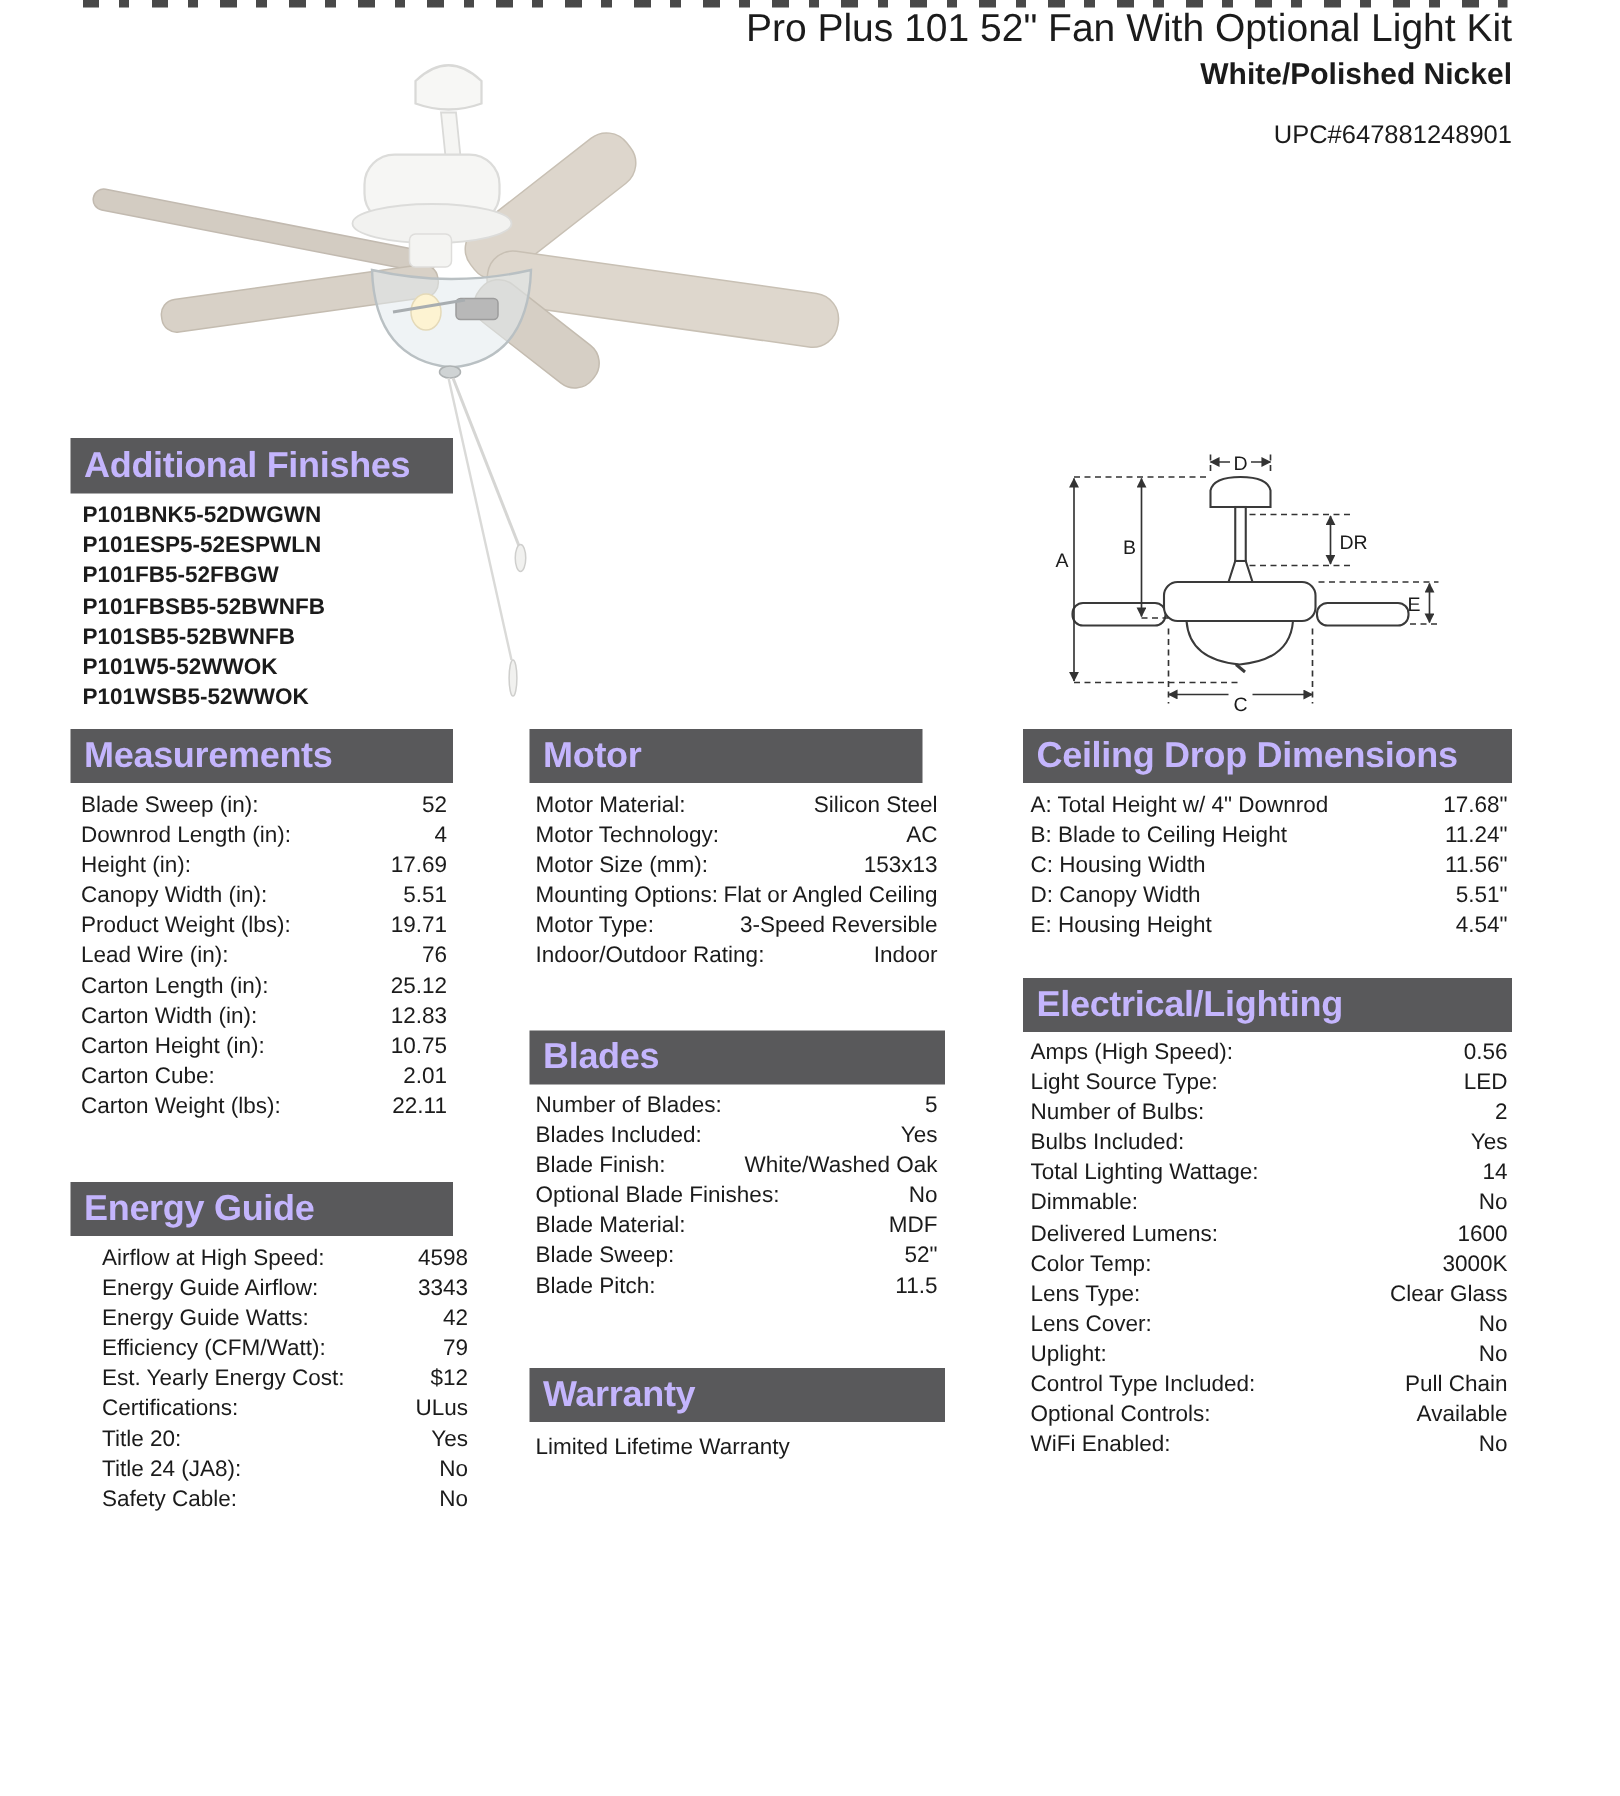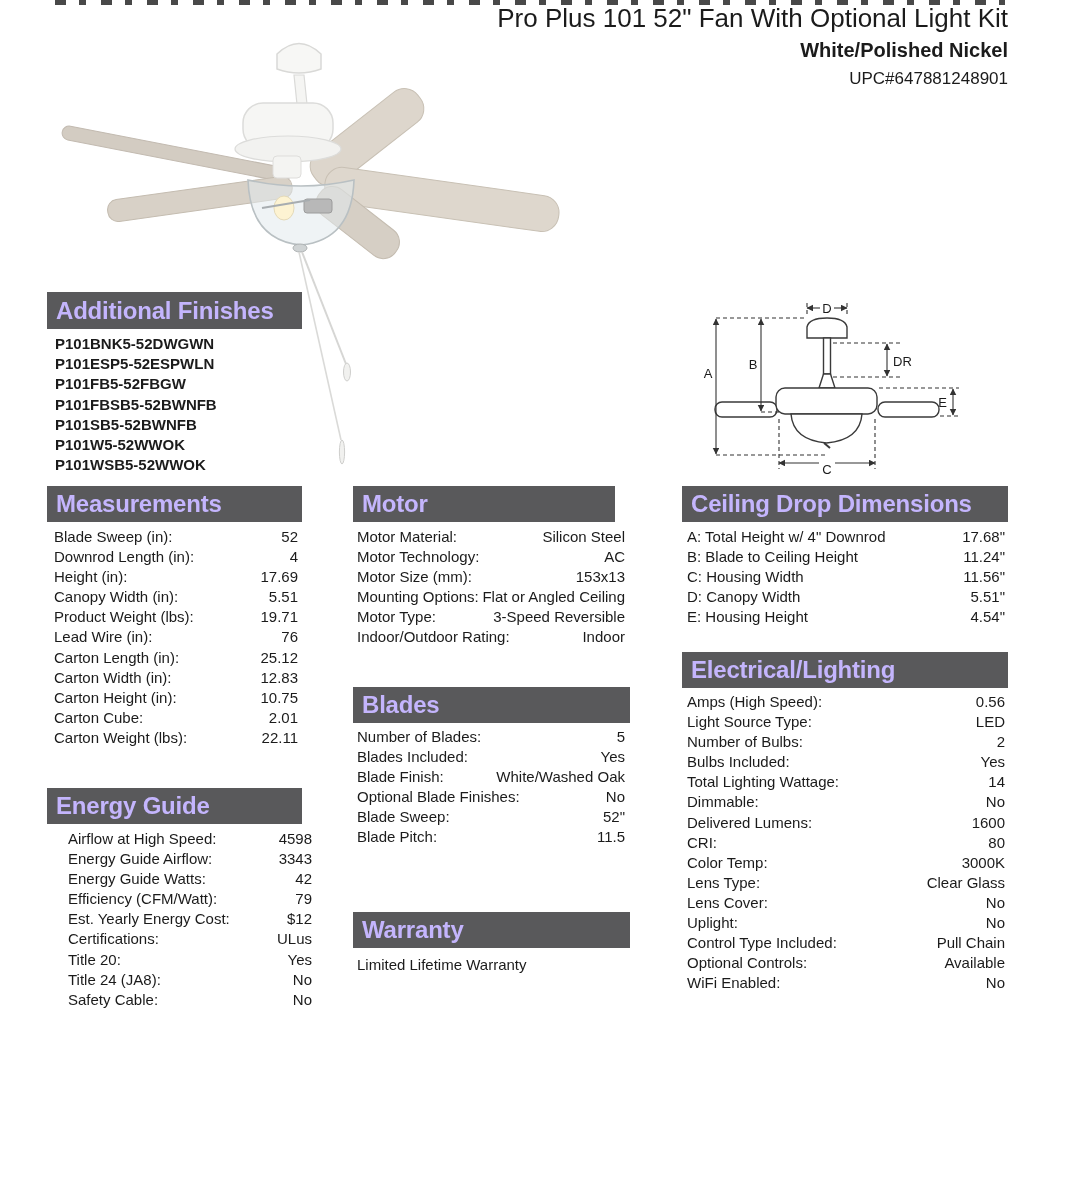--- a/index.html
+++ b/index.html
@@ -13,21 +13,21 @@
   
   .crop-artifact {
     left: 55px; top: 0; width: 950px; height: 5px; opacity: .8;
     background: repeating-linear-gradient(90deg, #1b1b1b 0 11px, transparent 11px 24px, #1b1b1b 24px 31px, transparent 31px 46px);
   }
 
   
   .title-block { top: 3px; right: 72px; text-align: right; }
   .main-title { font-size: 26px; line-height: 31px; }
   .sub-title  { font-size: 20px; line-height: 27px; margin-top: 3px; font-weight: bold; }
-  .upc        { font-size: 17px; line-height: 25px; margin-top: 2px; }
+  .upc        { font-size: 17px; line-height: 25px; margin-top: 13px; }
 
   
   .bar {
     background: #59595b; color: #c4b5fd; font-weight: bold;
     font-size: 24px; line-height: 36px; padding-left: 9px;
     letter-spacing: -0.2px; white-space: nowrap; box-sizing: border-box;
   }
 
   
   .rows { display: block; }
@@ -296,20 +296,24 @@
     </div>
       <div class="spec-row">
       <span class="lbl">Blade Finish:</span>
       <span class="val">White/Washed Oak</span>
     </div>
       <div class="spec-row">
       <span class="lbl">Optional Blade Finishes:</span>
       <span class="val">No</span>
     </div>
       <div class="spec-row">
+      <span class="lbl">Blade Material:</span>
+      <span class="val">MDF</span>
+    </div>
+      <div class="spec-row">
       <span class="lbl">Blade Sweep:</span>
       <span class="val">52"</span>
     </div>
       <div class="spec-row">
       <span class="lbl">Blade Pitch:</span>
       <span class="val">11.5</span>
     </div>
     </div>
 
   <div class="abs bar" style="left:353px; top:912px; width:277px; height:36px;">Warranty</div>
@@ -365,24 +369,20 @@
     </div>
       <div class="spec-row">
       <span class="lbl">Dimmable:</span>
       <span class="val">No</span>
     </div>
       <div class="spec-row">
       <span class="lbl">Delivered Lumens:</span>
       <span class="val">1600</span>
     </div>
       <div class="spec-row">
-      <span class="lbl">CRI:</span>
-      <span class="val">80</span>
-    </div>
-      <div class="spec-row">
       <span class="lbl">Color Temp:</span>
       <span class="val">3000K</span>
     </div>
       <div class="spec-row">
       <span class="lbl">Lens Type:</span>
       <span class="val">Clear Glass</span>
     </div>
       <div class="spec-row">
       <span class="lbl">Lens Cover:</span>
       <span class="val">No</span>

